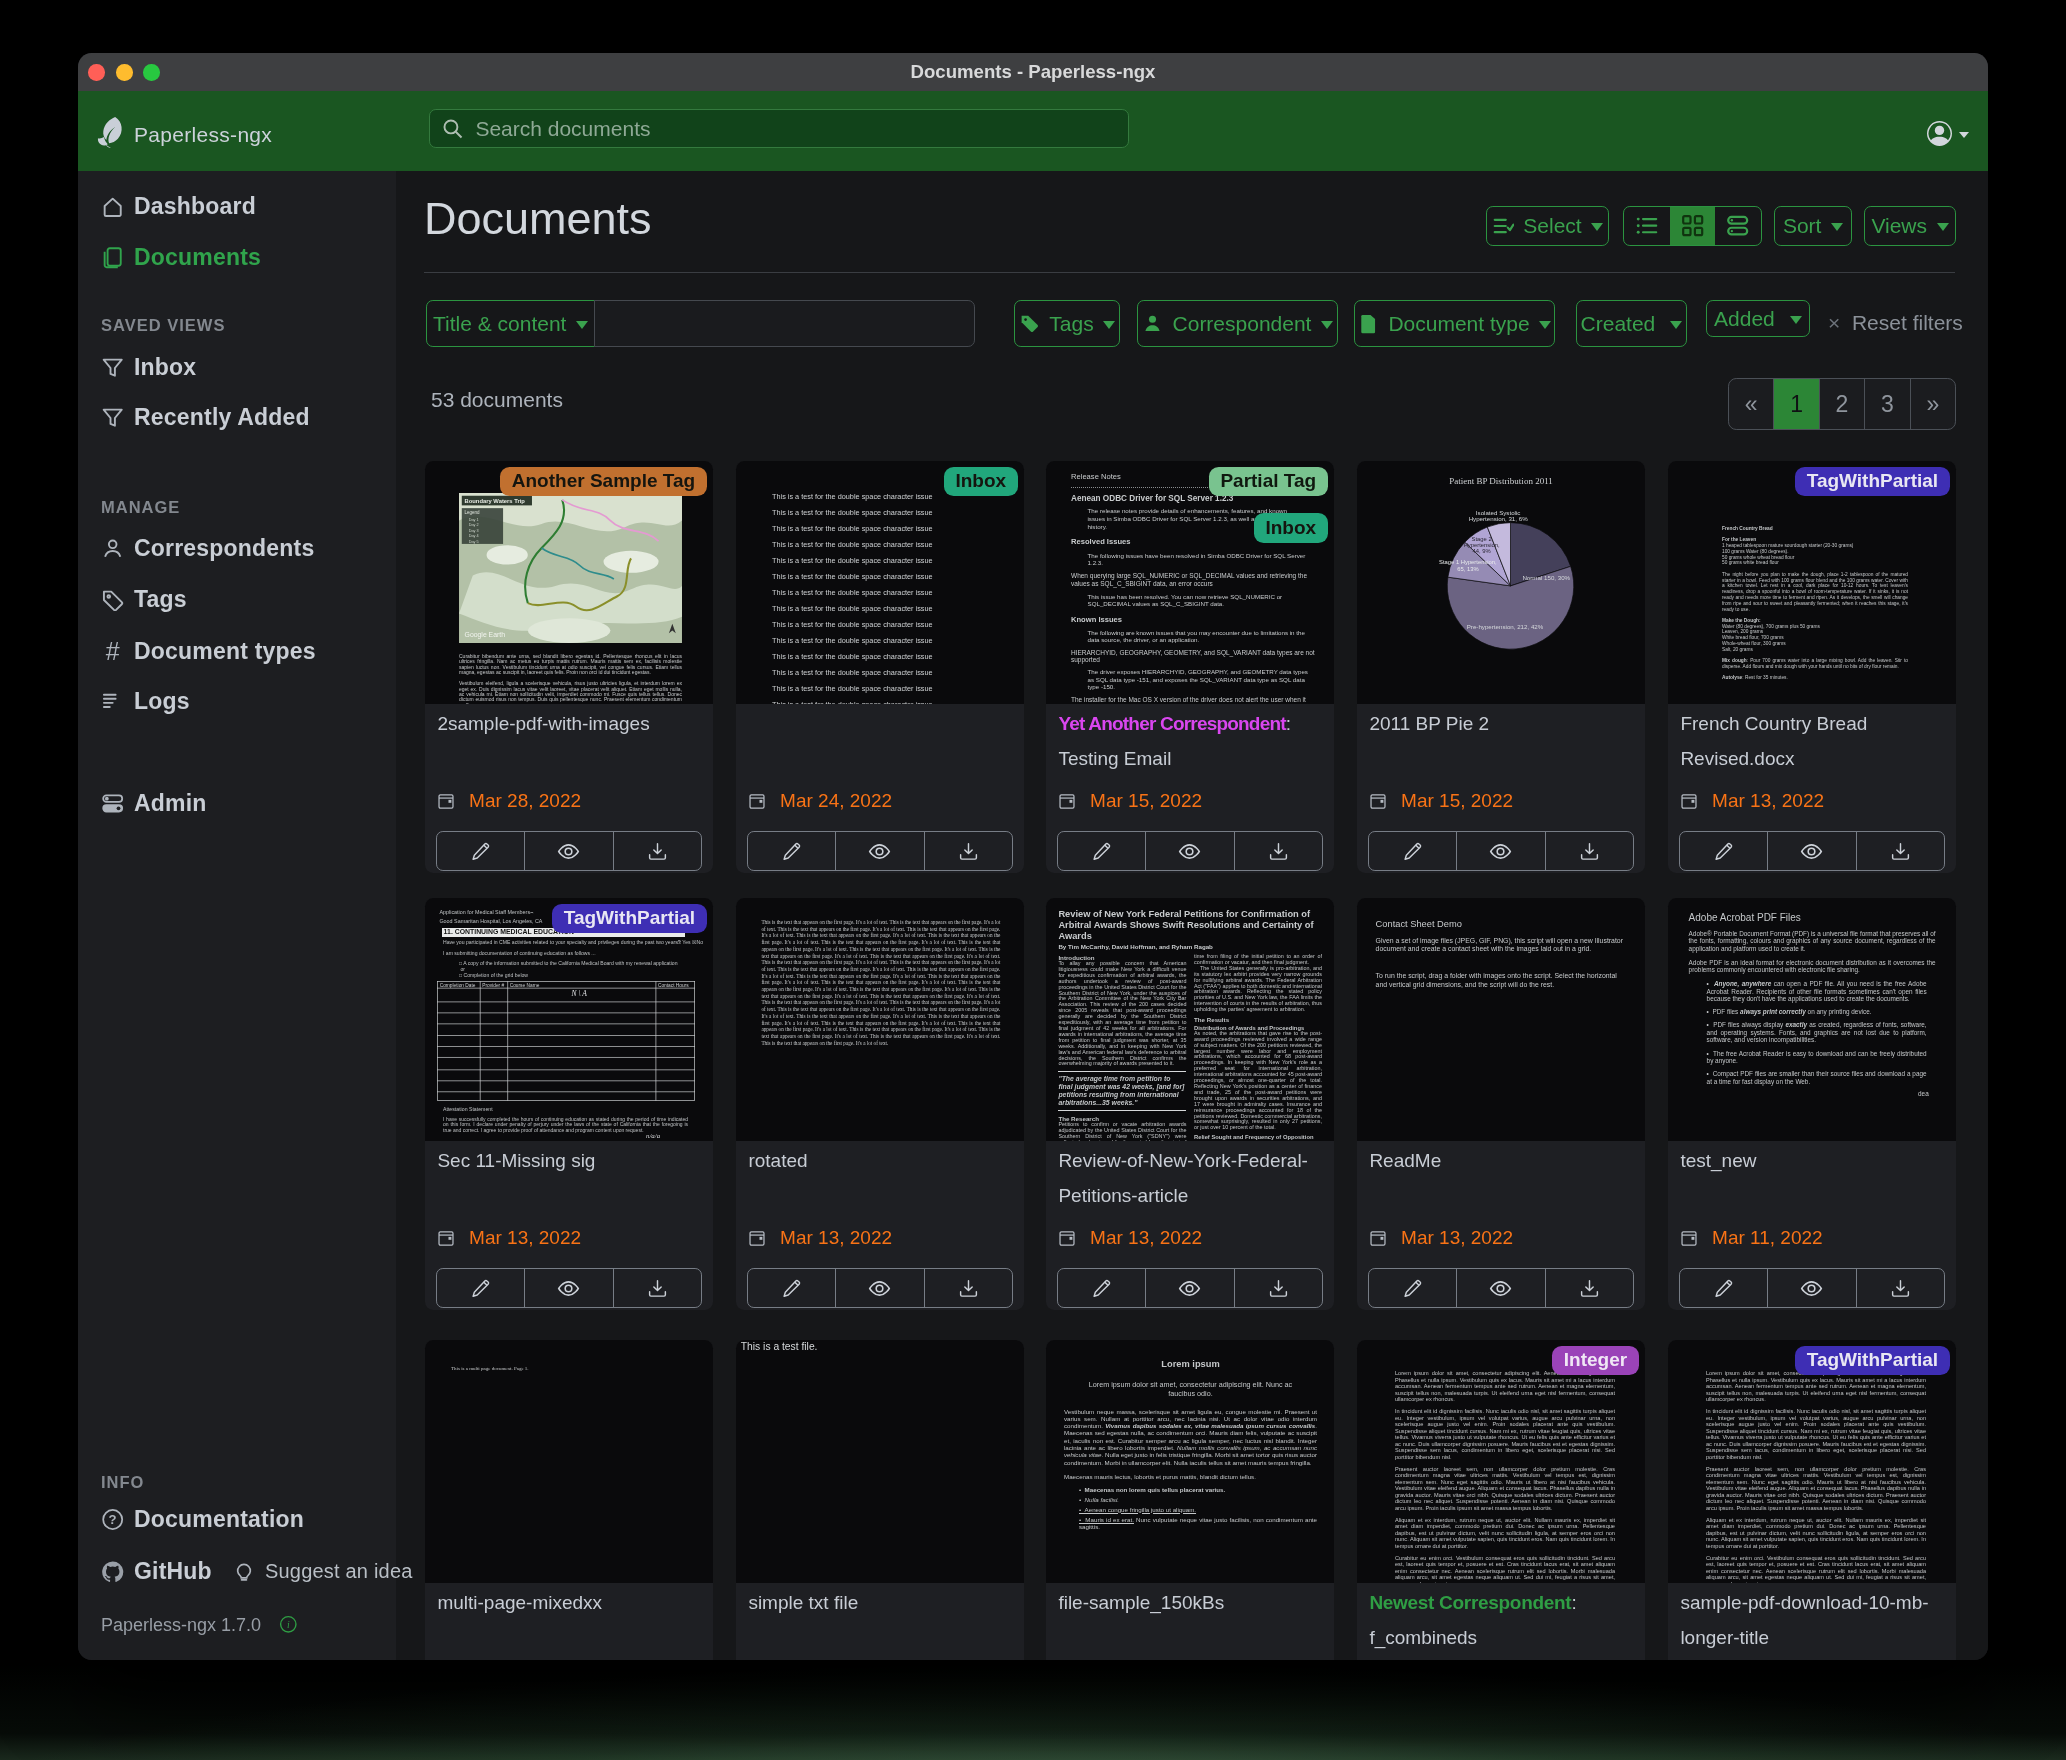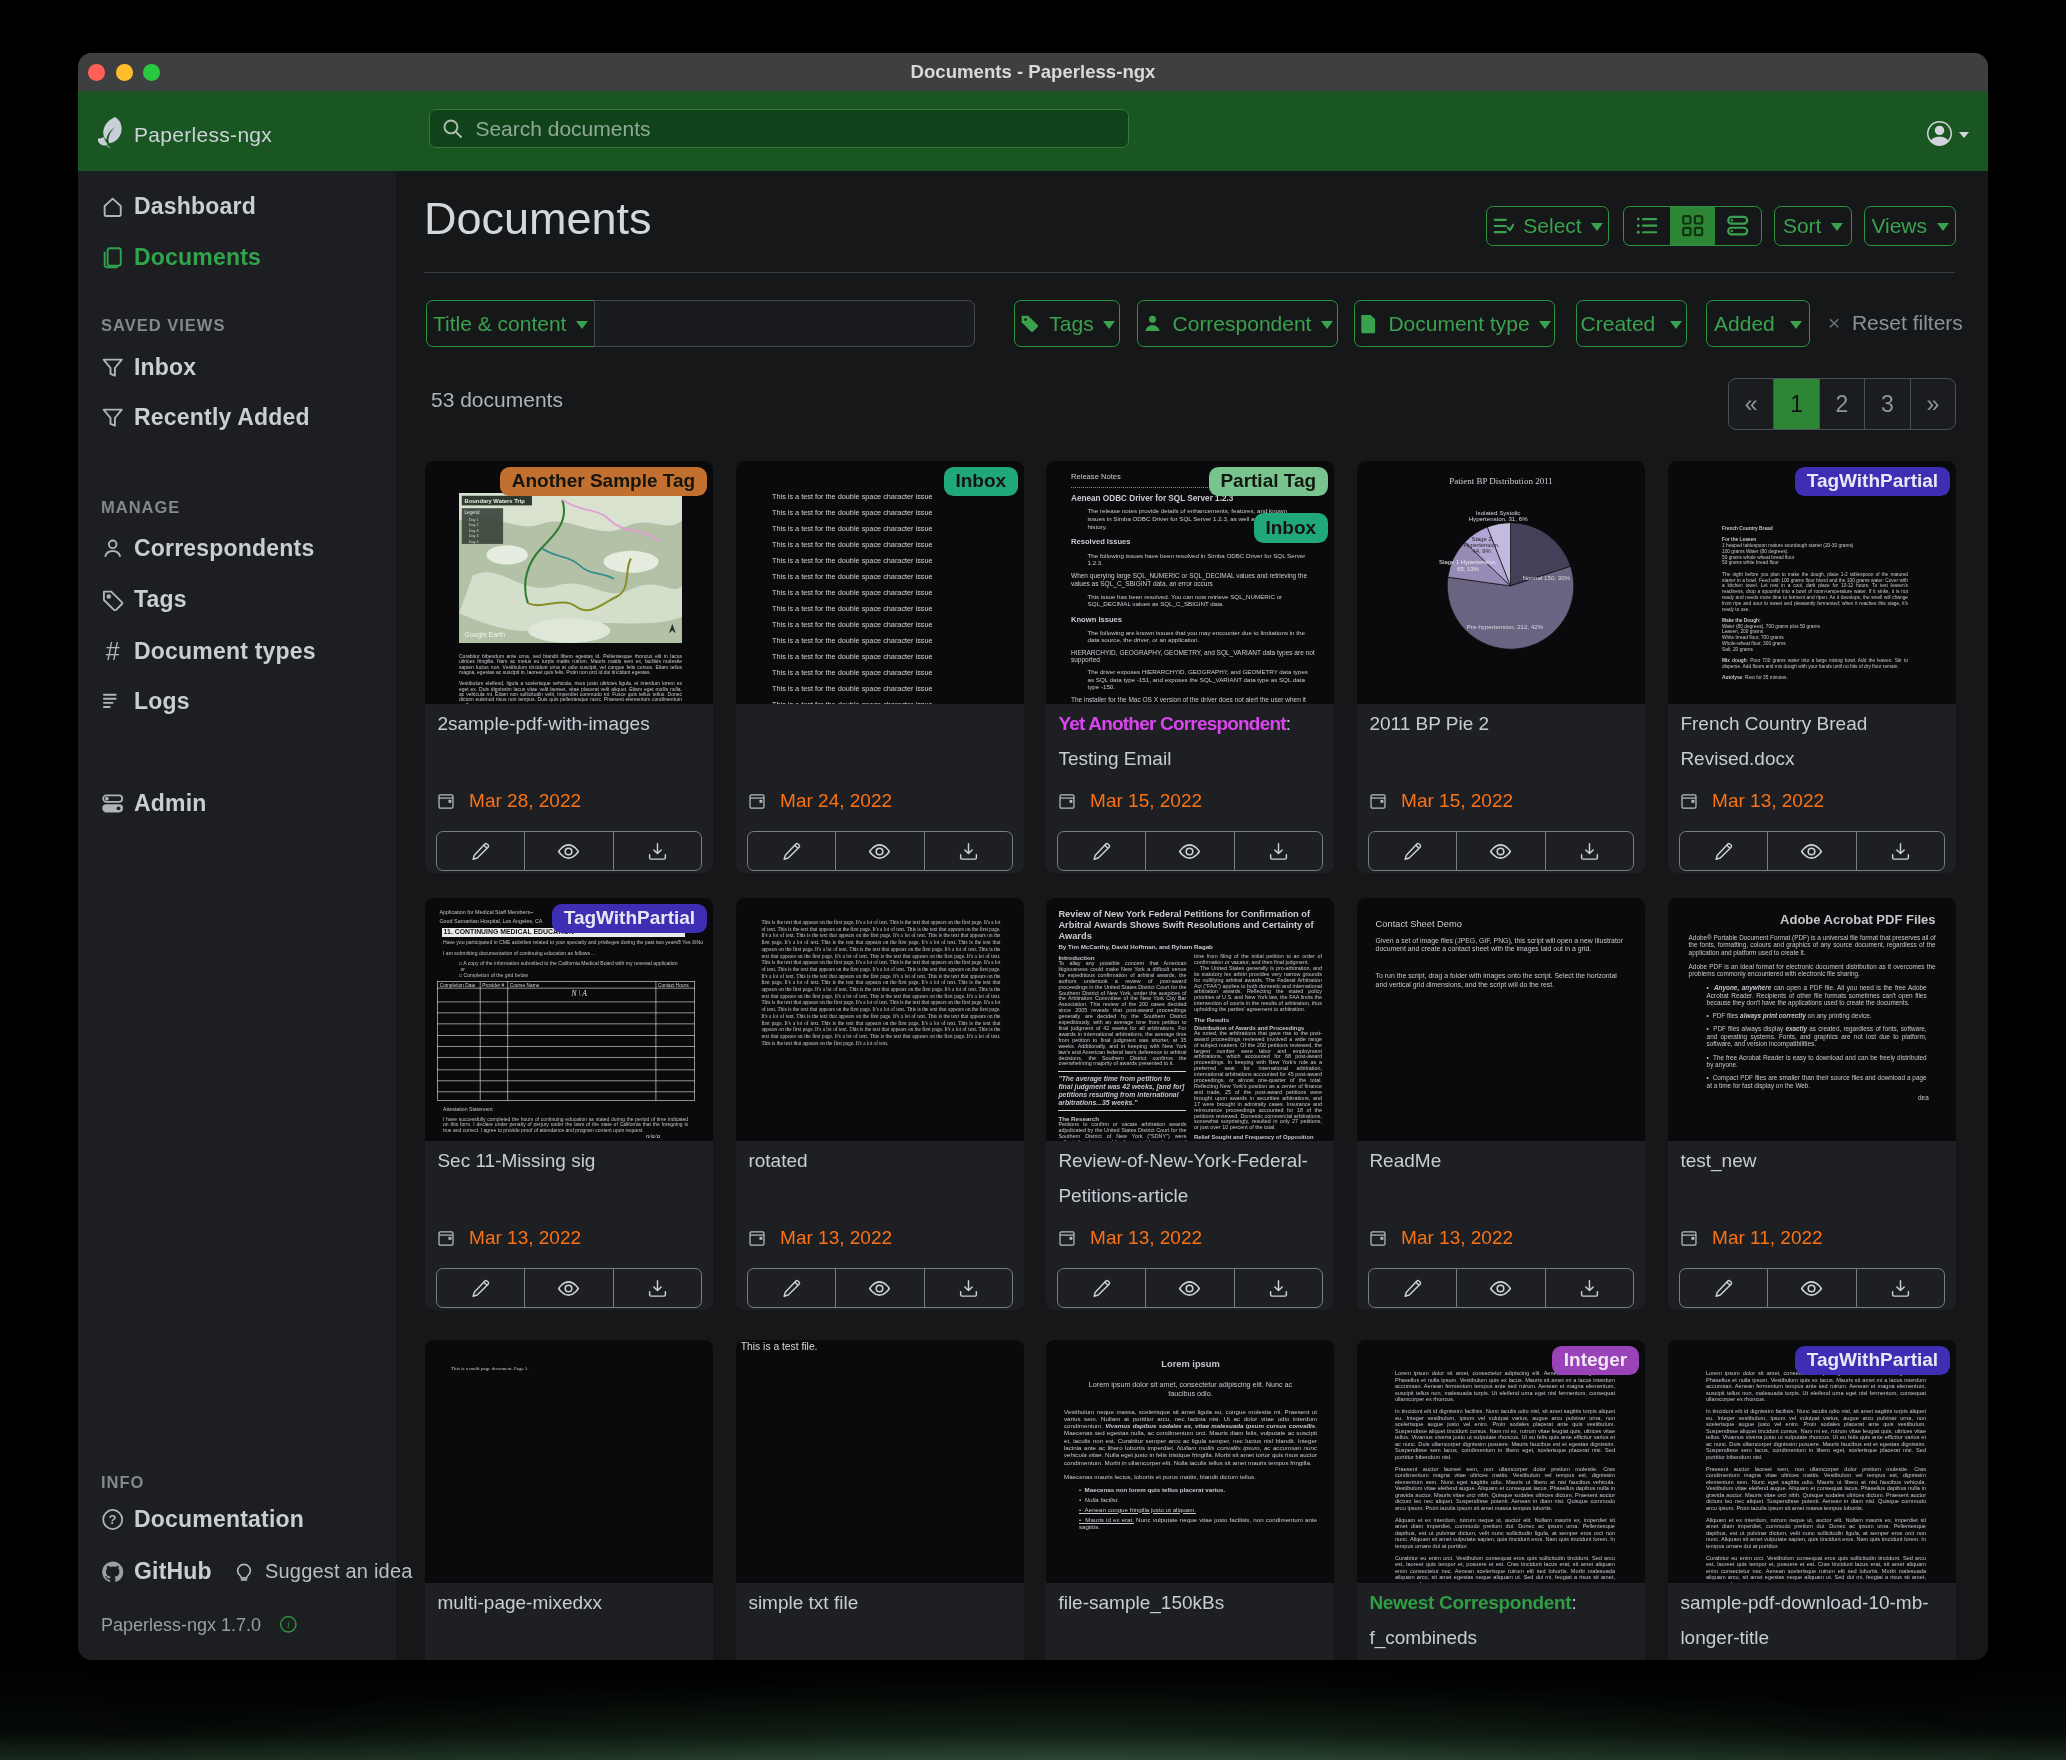--- a/index.html
+++ b/index.html
@@ -234,21 +234,21 @@
     <svg width="21" height="21" viewBox="0 0 16 16" fill="#3aa24e">
         <path d="M3.5 1.5h6L13 4.5v10a1 1 0 0 1-1 1H3.5a1 1 0 0 1-1-1v-12a1 1 0 0 1 1-1z"></path>
       </svg>
     <span>Document type</span>
       <div class="caret"></div>
     </div>
   <div class="btn abs" style="left:1498px;top:247px;width:111px;height:47px">
       <span>Created</span>
       <div class="caret" style="margin-left:5.5px"></div>
     </div>
-  <div class="btn abs" style="left:1628px;top:247px;width:104px;height:47px">
+  <div class="btn abs" style="left:1628px;top:247px;width:104px;height:37px">
       <span>Added</span>
       <div class="caret" style="margin-left:5.5px"></div>
     </div>
   <div class="abs gray" style="left:1750px;top:258px;font-size:21px"><span style="color:#6c727a">×</span>&nbsp; Reset filters</div>
   <div class="abs" style="left:353px;top:335px;font-size:21px;color:#adb3bb">53 documents</div>
   <div class="pag">
       <div>«</div>
       <div class="act">1</div>
       <div>2</div>
       <div>3</div>
@@ -648,21 +648,21 @@
           <svg width="21" height="21" viewBox="0 0 16 16">
             <use href="#dl"></use>
           </svg>
         </div>
       </div>
   </div>
 
   <div class="card" style="left:1590px;top:845px">
     <div class="thumb">
       <div class="abs" style="left:20.6px;top:13.7px;width:247px;color:#c5c8ca">
-        <div style="font-size:13px;font-weight:700;text-align:right">Adobe Acrobat PDF Files</div>
+        <div style="font-size:10px;font-weight:400;text-align:left">Adobe Acrobat PDF Files</div>
         <div style="font-size:6.4px;line-height:7.6px;margin-top:6.9px;text-align:justify">Adobe® Portable Document Format (PDF) is a universal file format that preserves all of the fonts, formatting, colours and graphics of any source document, regardless of the application and platform used to create it.</div>
         <div style="font-size:6.4px;line-height:7.6px;margin-top:6.2px;text-align:justify">Adobe PDF is an ideal format for electronic document distribution as it overcomes the problems commonly encountered with electronic file sharing.</div>
         <div style="font-size:6.4px;line-height:7.6px;margin-top:6.2px;margin-left:18px;width:220px;text-align:justify">•&nbsp;&nbsp;<b><i>Anyone, anywhere</i></b> can open a PDF file. All you need is the free Adobe Acrobat Reader. Recipients of other file formats sometimes can't open files because they don't have the applications used to create the documents.</div>
         <div style="font-size:6.4px;line-height:7.6px;margin-top:5.5px;margin-left:18px;width:220px;text-align:justify">•&nbsp;&nbsp;PDF files <b><i>always print correctly</i></b> on any printing device.</div>
         <div style="font-size:6.4px;line-height:7.6px;margin-top:5.5px;margin-left:18px;width:220px;text-align:justify">•&nbsp;&nbsp;PDF files always display <b><i>exactly</i></b> as created, regardless of fonts, software, and operating systems. Fonts, and graphics are not lost due to platform, software, and version incompatibilities.</div>
         <div style="font-size:6.4px;line-height:7.6px;margin-top:5.5px;margin-left:18px;width:220px;text-align:justify">•&nbsp;&nbsp;The free Acrobat Reader is easy to download and can be freely distributed by anyone.</div>
         <div style="font-size:6.4px;line-height:7.6px;margin-top:5.5px;margin-left:18px;width:220px;text-align:justify">•&nbsp;&nbsp;Compact PDF files are smaller than their source files and download a page at a time for fast display on the Web.</div>
         <div style="font-size:6.4px;margin-top:4.1px;text-align:right;margin-right:6.9px">dea</div>
       </div>
     </div>

